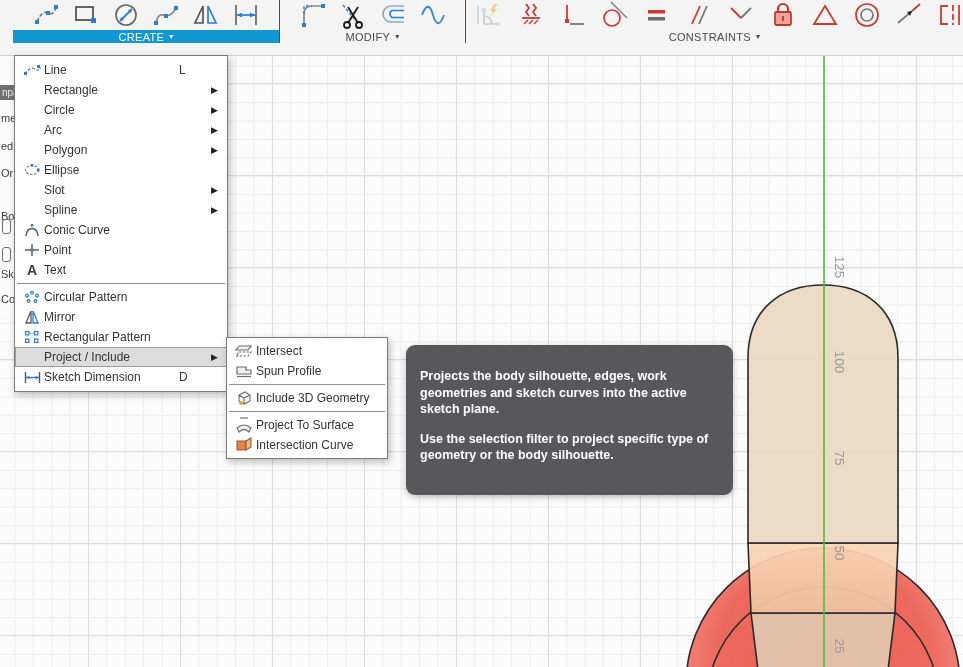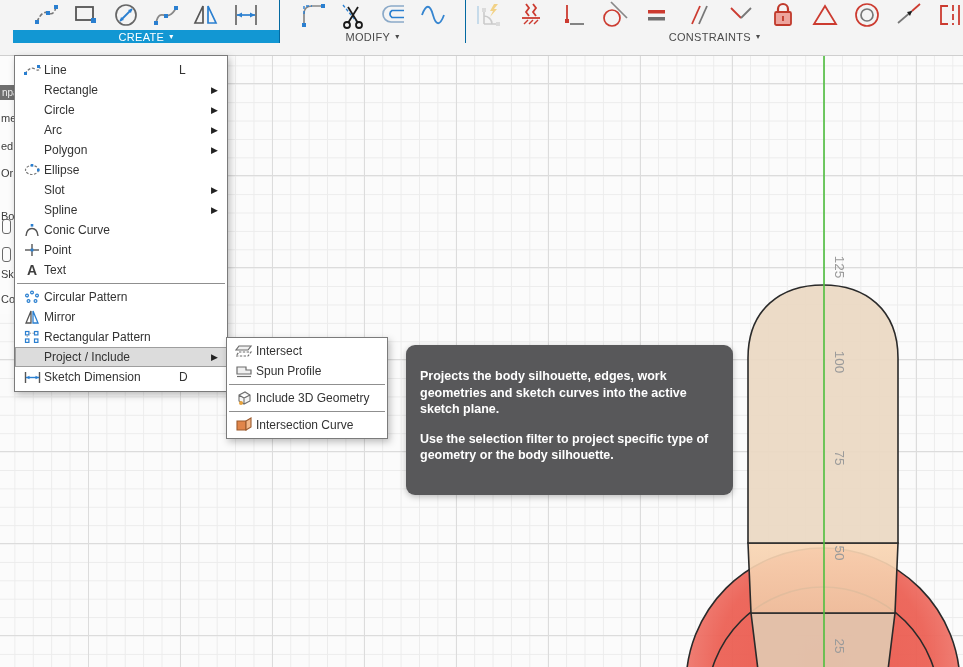--- a/index.html
+++ b/index.html
@@ -497,20 +497,31 @@
           </svg>
         </span>
       <span class="ml">Include 3D Geometry</span>
       <span class="ms"></span>
         <span class="ma"></span>
     </div>
     <div class="msep"></div>
     <div class="mrow">
       <span class="mi">
           <svg width="18" height="16" viewBox="0 0 18 16">
+            <path d="M5 1 h8" stroke="#6d6d6d" stroke-width="1.2"></path>
+            <path d="M2 11 Q9 5 16 11 L14 15 Q9 10 4 15 Z" fill="#f0f0f0" stroke="#6d6d6d" stroke-width="1.2"></path>
+          </svg>
+        </span>
+      <span class="ml">Project To Surface</span>
+      <span class="ms"></span>
+        <span class="ma"></span>
+    </div>
+    <div class="mrow">
+      <span class="mi">
+          <svg width="18" height="16" viewBox="0 0 18 16">
             <path d="M2 4 h9 v9 h-9 z" fill="#e0854a" stroke="#9c5a2d" stroke-width="1.1"></path>
             <path d="M11 4 l5 -3 v9 l-5 3 z" fill="#f2b98c" stroke="#9c5a2d" stroke-width="1.1"></path>
           </svg>
         </span>
       <span class="ml">Intersection Curve</span>
       <span class="ms"></span>
         <span class="ma"></span>
     </div>
   </div>
 

